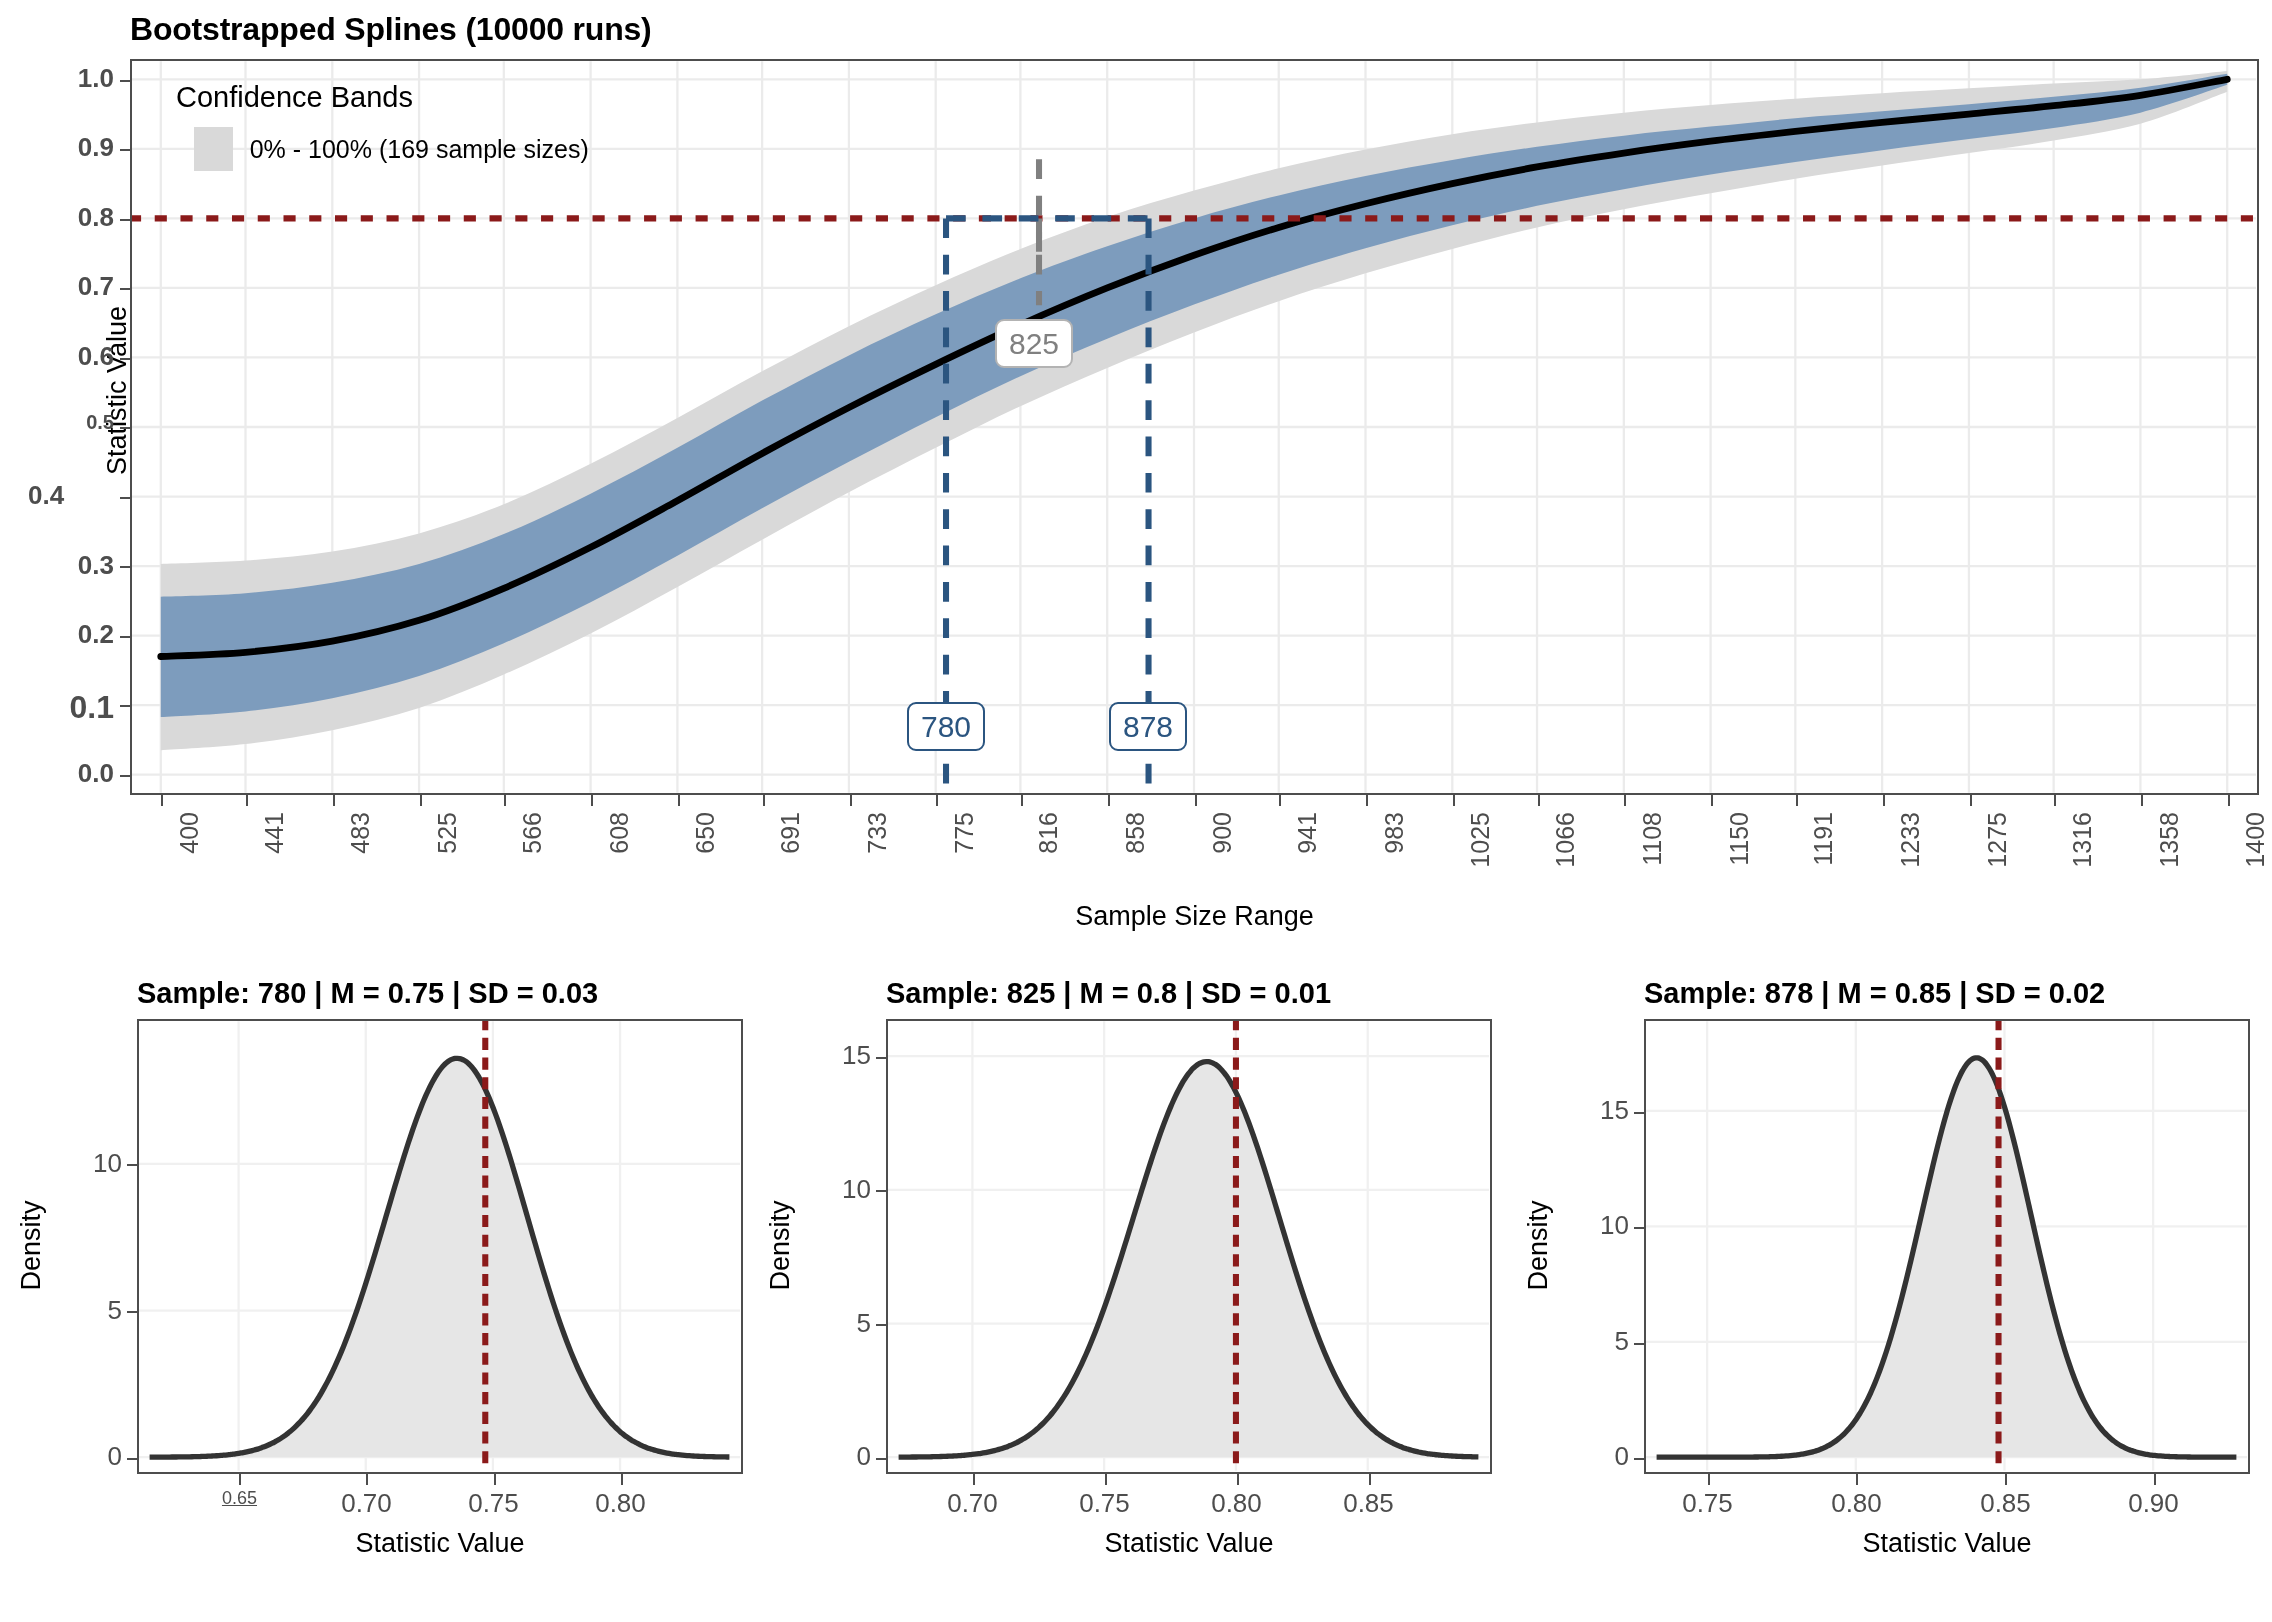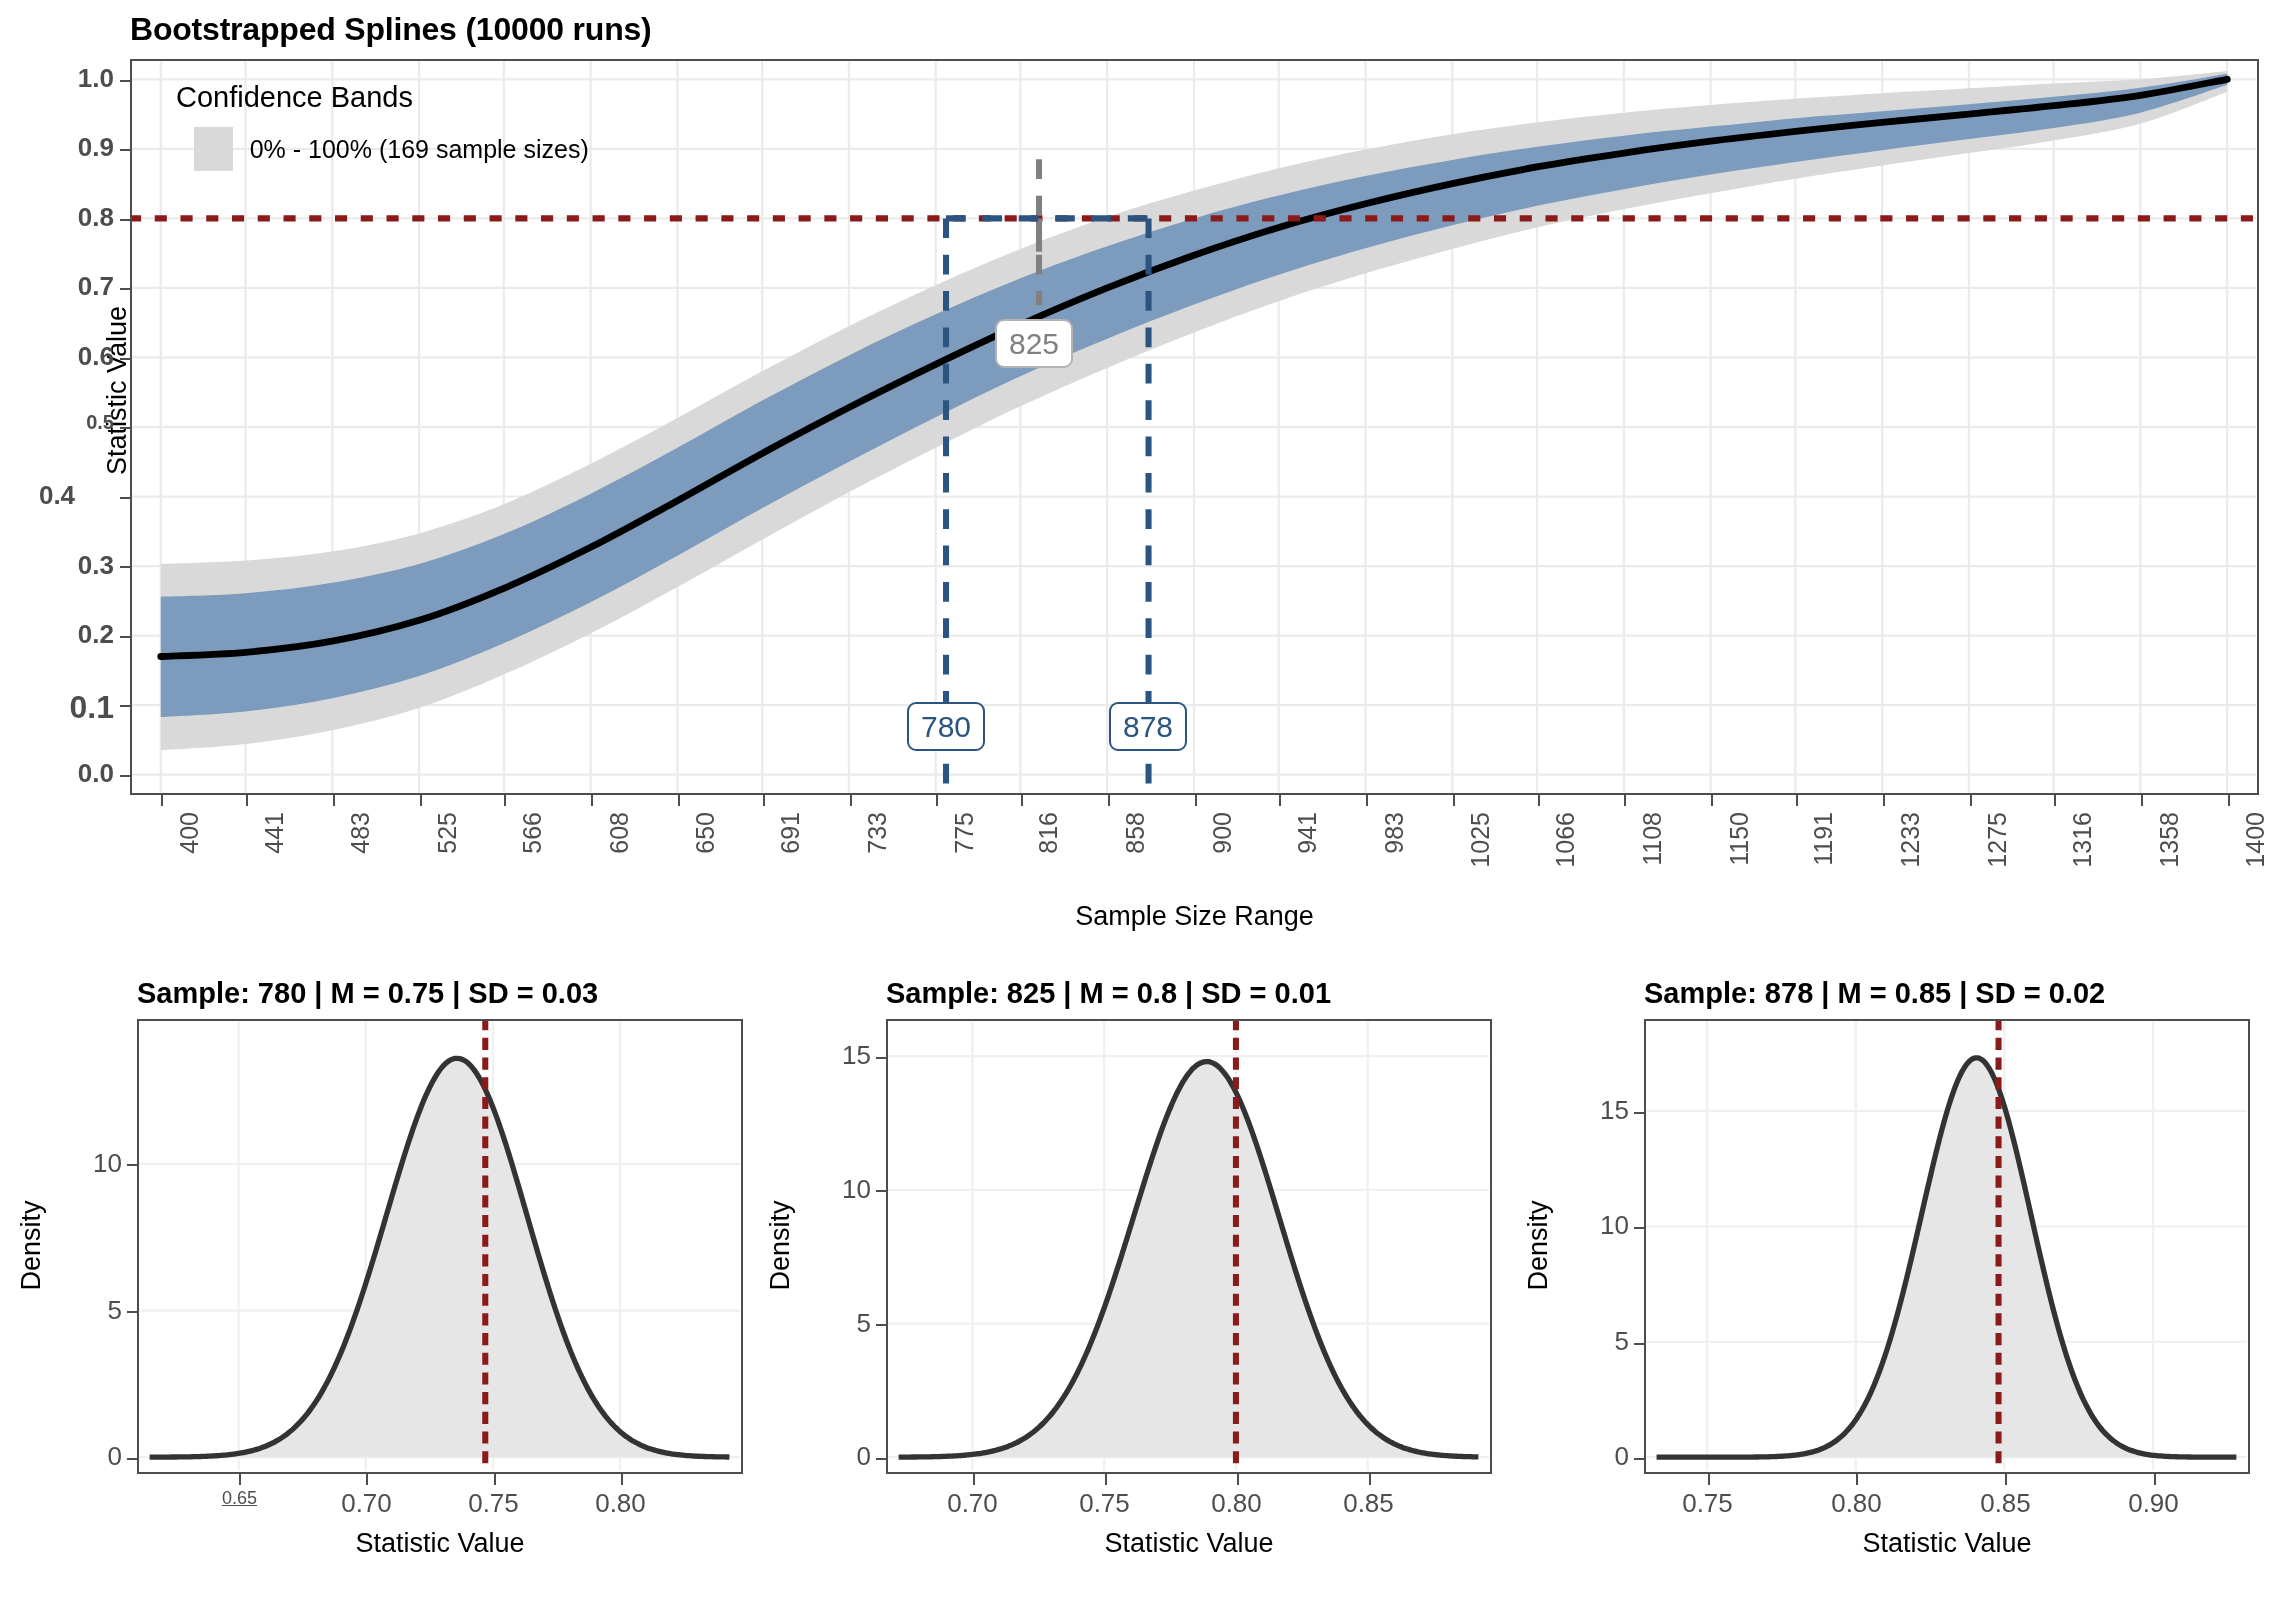--- a/index.html
+++ b/index.html
@@ -56,21 +56,21 @@
 
   <div id="main-yticks">
       <div class="ytick-lab" style="position: absolute; left: 0px; width: 114px; text-align: right; font-size: 26px; color: rgb(77, 77, 77); top: 758px;">0.0</div>
       <div class="ytick-mark" style="position: absolute; left: 120px; width: 10.6px; height: 2.3px; background: rgb(77, 77, 77); top: 775px;"></div>
       <div class="ytick-lab" style="position: absolute; left: 0px; width: 114px; text-align: right; font-size: 32px; color: rgb(77, 77, 77); top: 689px;">0.1</div>
       <div class="ytick-mark" style="position: absolute; left: 120px; width: 10.6px; height: 2.3px; background: rgb(77, 77, 77); top: 705px;"></div>
       <div class="ytick-lab" style="position: absolute; left: 0px; width: 114px; text-align: right; font-size: 26px; color: rgb(77, 77, 77); top: 619px;">0.2</div>
       <div class="ytick-mark" style="position: absolute; left: 120px; width: 10.6px; height: 2.3px; background: rgb(77, 77, 77); top: 636px;"></div>
       <div class="ytick-lab" style="position: absolute; left: 0px; width: 114px; text-align: right; font-size: 26px; color: rgb(77, 77, 77); top: 550px;">0.3</div>
       <div class="ytick-mark" style="position: absolute; left: 120px; width: 10.6px; height: 2.3px; background: rgb(77, 77, 77); top: 566px;"></div>
-      <div class="ytick-lab" style="position: absolute; left: 0px; width: 114px; text-align: center; font-size: 26px; color: rgb(77, 77, 77); top: 480px;">0.4</div>
+      <div class="ytick-lab" style="position: absolute; left: 0px; width: 114px; text-align: left; font-size: 26px; color: rgb(77, 77, 77); top: 480px; padding-left: 28px;">0.4</div>
       <div class="ytick-mark" style="position: absolute; left: 120px; width: 10.6px; height: 2.3px; background: rgb(77, 77, 77); top: 497px;"></div>
       <div class="ytick-lab" style="position: absolute; left: 0px; width: 114px; text-align: right; font-size: 20px; color: rgb(77, 77, 77); top: 411px;">0.5</div>
       <div class="ytick-mark" style="position: absolute; left: 120px; width: 10.6px; height: 2.3px; background: rgb(77, 77, 77); top: 427px;"></div>
       <div class="ytick-lab" style="position: absolute; left: 0px; width: 114px; text-align: right; font-size: 26px; color: rgb(77, 77, 77); top: 341px;">0.6</div>
       <div class="ytick-mark" style="position: absolute; left: 120px; width: 10.6px; height: 2.3px; background: rgb(77, 77, 77); top: 358px;"></div>
       <div class="ytick-lab" style="position: absolute; left: 0px; width: 114px; text-align: right; font-size: 26px; color: rgb(77, 77, 77); top: 271px;">0.7</div>
       <div class="ytick-mark" style="position: absolute; left: 120px; width: 10.6px; height: 2.3px; background: rgb(77, 77, 77); top: 288px;"></div>
       <div class="ytick-lab" style="position: absolute; left: 0px; width: 114px; text-align: right; font-size: 26px; color: rgb(77, 77, 77); top: 202px;">0.8</div>
       <div class="ytick-mark" style="position: absolute; left: 120px; width: 10.6px; height: 2.3px; background: rgb(77, 77, 77); top: 219px;"></div>
       <div class="ytick-lab" style="position: absolute; left: 0px; width: 114px; text-align: right; font-size: 26px; color: rgb(77, 77, 77); top: 132px;">0.9</div>

